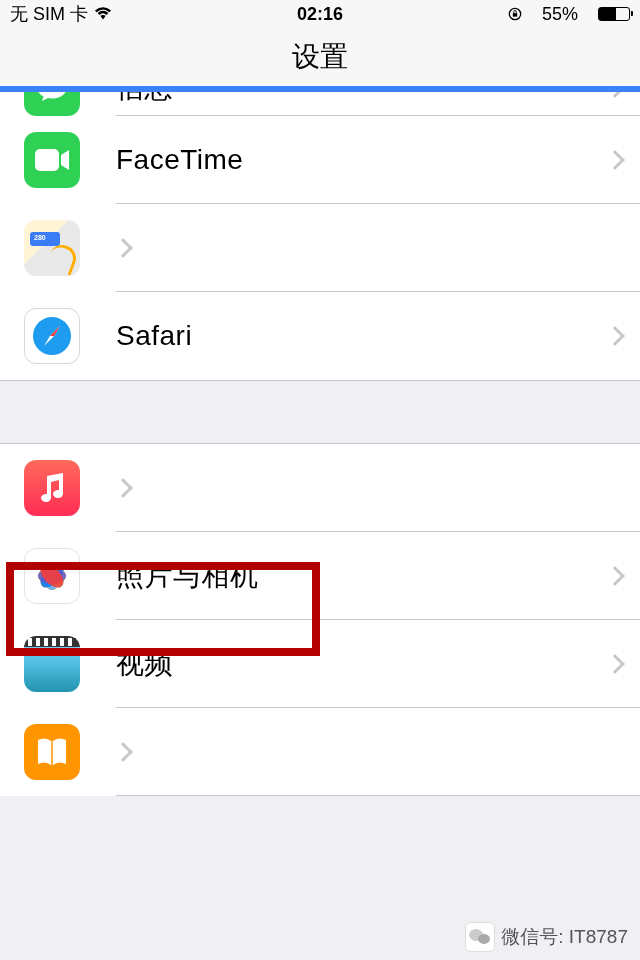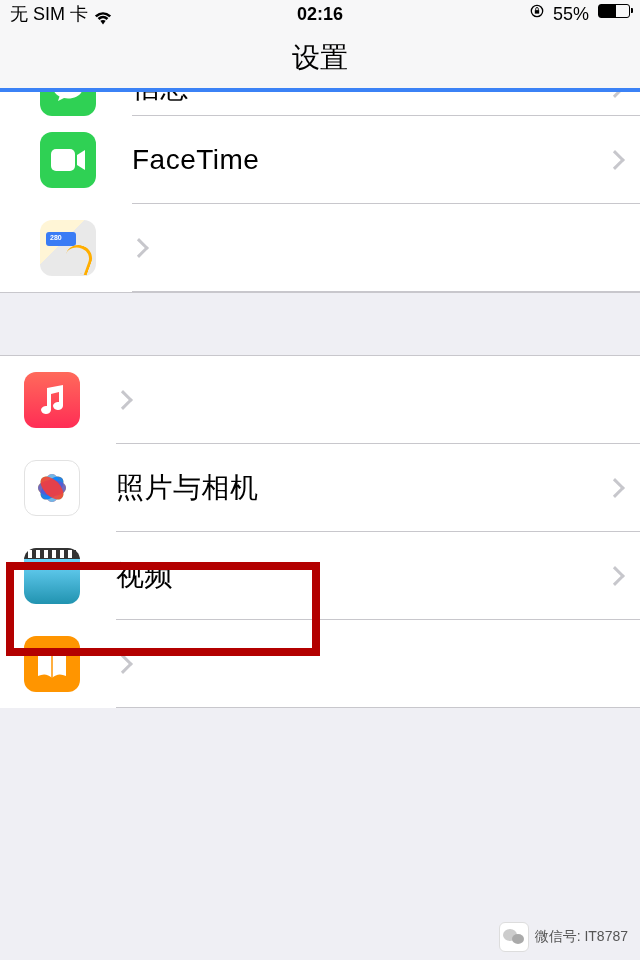--- a/index.html
+++ b/index.html
@@ -14,37 +14,37 @@
     .status-bar {
       height: 28px;
       background: #f7f7f8;
       display: flex;
       align-items: center;
       justify-content: space-between;
       padding: 0 10px;
       font-size: 18px;
       color: #000;
     }
-    .status-left { display: flex; align-items: flex-end; gap: 6px; }
+    .status-left { display: flex; align-items: center; gap: 6px; }
     .status-center { position: absolute; left: 50%; transform: translateX(-50%); font-weight: 600; }
-    .status-right { display: flex; gap: 9px; }
+    .status-right { display: flex; align-items: center; gap: 20px; }
     .wifi-icon { width: 18px; height: 14px; }
     .lock-icon { width: 14px; height: 14px; }
     .battery { width: 32px; height: 14px; border: 1.5px solid #000; border-radius: 3px; position: relative; }
     .battery::after { content: ""; position: absolute; right: -4px; top: 3px; width: 2.5px; height: 5px; background: #000; border-radius: 0 1px 1px 0; }
     .battery-fill { height: 100%; width: 55%; background: #000; }
     .nav-title {
       background: #f7f7f8;
       height: 64px;
       display: flex;
       align-items: center;
       justify-content: center;
       font-size: 28px;
       font-weight: 500;
-      border-bottom: 4px solid #3b82f6;
+      border-bottom: 6px solid #3b82f6;
     }
     .list { background: #fff; }
     .row {
       display: flex;
       align-items: center;
       height: 88px;
       padding: 0 18px 0 24px;
       position: relative;
     }
     .row .sep {
@@ -84,21 +84,21 @@
       border: 8px solid #b30000;
       pointer-events: none;
     }
     .watermark {
       position: absolute;
       bottom: 8px;
       right: 12px;
       display: flex;
       align-items: center;
       gap: 6px;
-      font-size: 14px;
+      font-size: 19px;
       color: #555;
     }
     .wm-icon {
       width: 30px; height: 30px; border-radius: 6px; background: #fff; border: 1px solid #ddd;
       display:flex; align-items:center; justify-content:center;
     }
     
     .ic-messages { background: #2fd154; }
     .ic-facetime { background: #2fd154; }
     .ic-maps { background: linear-gradient(135deg, #fff5d6 40%, #e9e9e9 40%); position: relative; overflow:hidden; }
@@ -132,21 +132,21 @@
       </svg>
     <span>55%</span>
     <div class="battery">
         <div class="battery-fill"></div>
       </div>
   </div>
 </div>
 
 <div class="nav-title">设置</div>
 
-<div class="list" style="overflow:hidden;padding-left:16px;">
+<div class="list" style="overflow:hidden;">
   <div class="row partial-top">
     <div class="icon-box ic-messages">
       <svg width="34" height="30" viewBox="0 0 34 30">
           <path d="M17 2 C8 2 2 7 2 14 c0 4 2.5 7.5 6.5 9.5 L7 28 l6-3 c1.3 .3 2.7 .5 4 .5 9 0 15-5 15-12 S26 2 17 2 Z" fill="#fff"></path>
         </svg>
     </div>
     <span class="label">信息</span>
     <span class="chevron"></span>
     <div class="sep"></div>
   </div>
@@ -165,20 +165,32 @@
 
   <div class="row">
     <div class="icon-box ic-maps">
         <span class="num280">280</span>
       </div>
     <span class="chevron"></span>
     <div class="sep"></div>
   </div>
 
 
+  <div class="row">
+    <div class="icon-box ic-safari">
+      <svg width="48" height="48" viewBox="0 0 48 48">
+          <circle cx="24" cy="24" r="20" fill="#1f9cf0"></circle>
+          <circle cx="24" cy="24" r="20" fill="none" stroke="#fff" stroke-width="2"></circle>
+          <path d="M32 14 L26 24 L16 34 L22 24 Z" fill="#fff"></path>
+          <path d="M32 14 L26 24 L22 24 Z" fill="#ff3b30"></path>
+        </svg>
+    </div>
+    <span class="label">Safari</span>
+    <span class="chevron"></span>
+  </div>
 </div>
 
 <div class="gap"></div>
 
 <div class="list">
   <div class="row">
     <div class="icon-box ic-music">
       <svg width="34" height="36" viewBox="0 0 34 36">
           <path d="M12 6 L28 3 V24 a5 4 0 1 1 -4 -4 V10 L16 12 V28 a5 4 0 1 1 -4 -4 Z" fill="#fff"></path>
         </svg>

